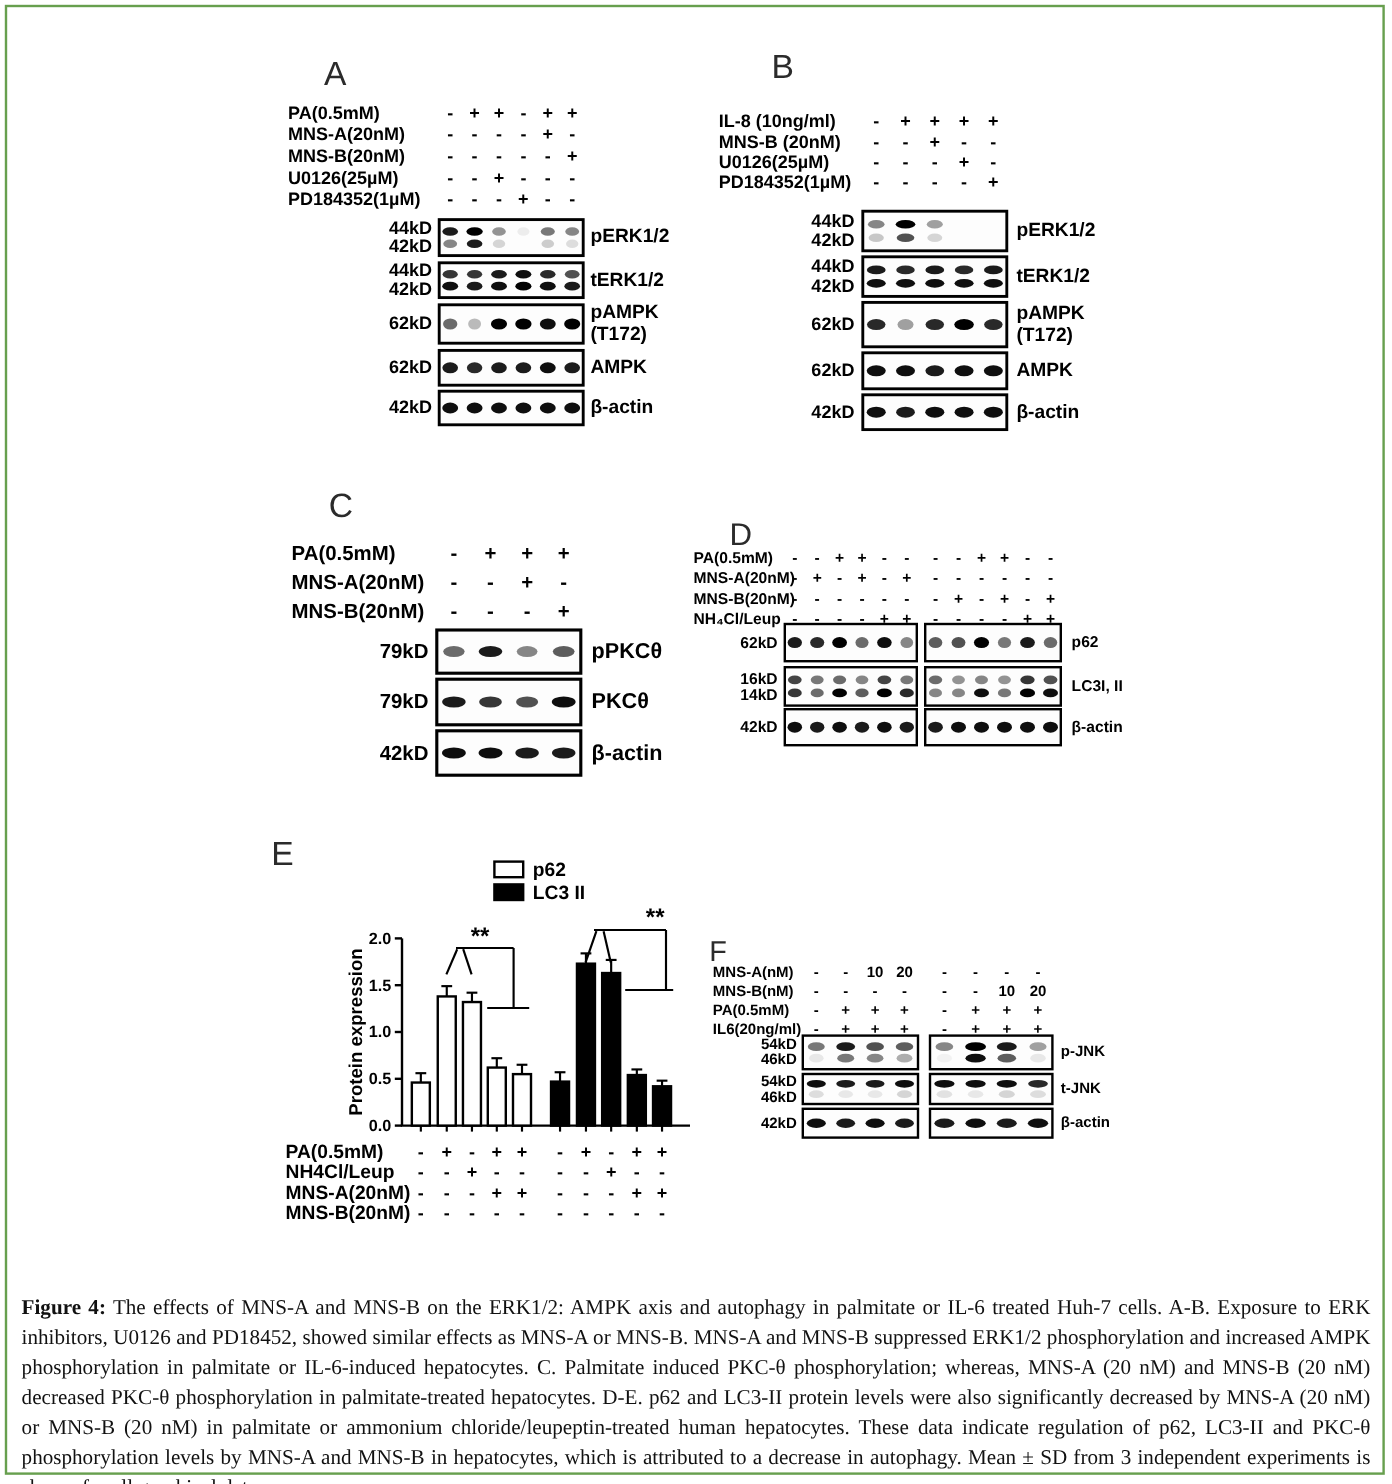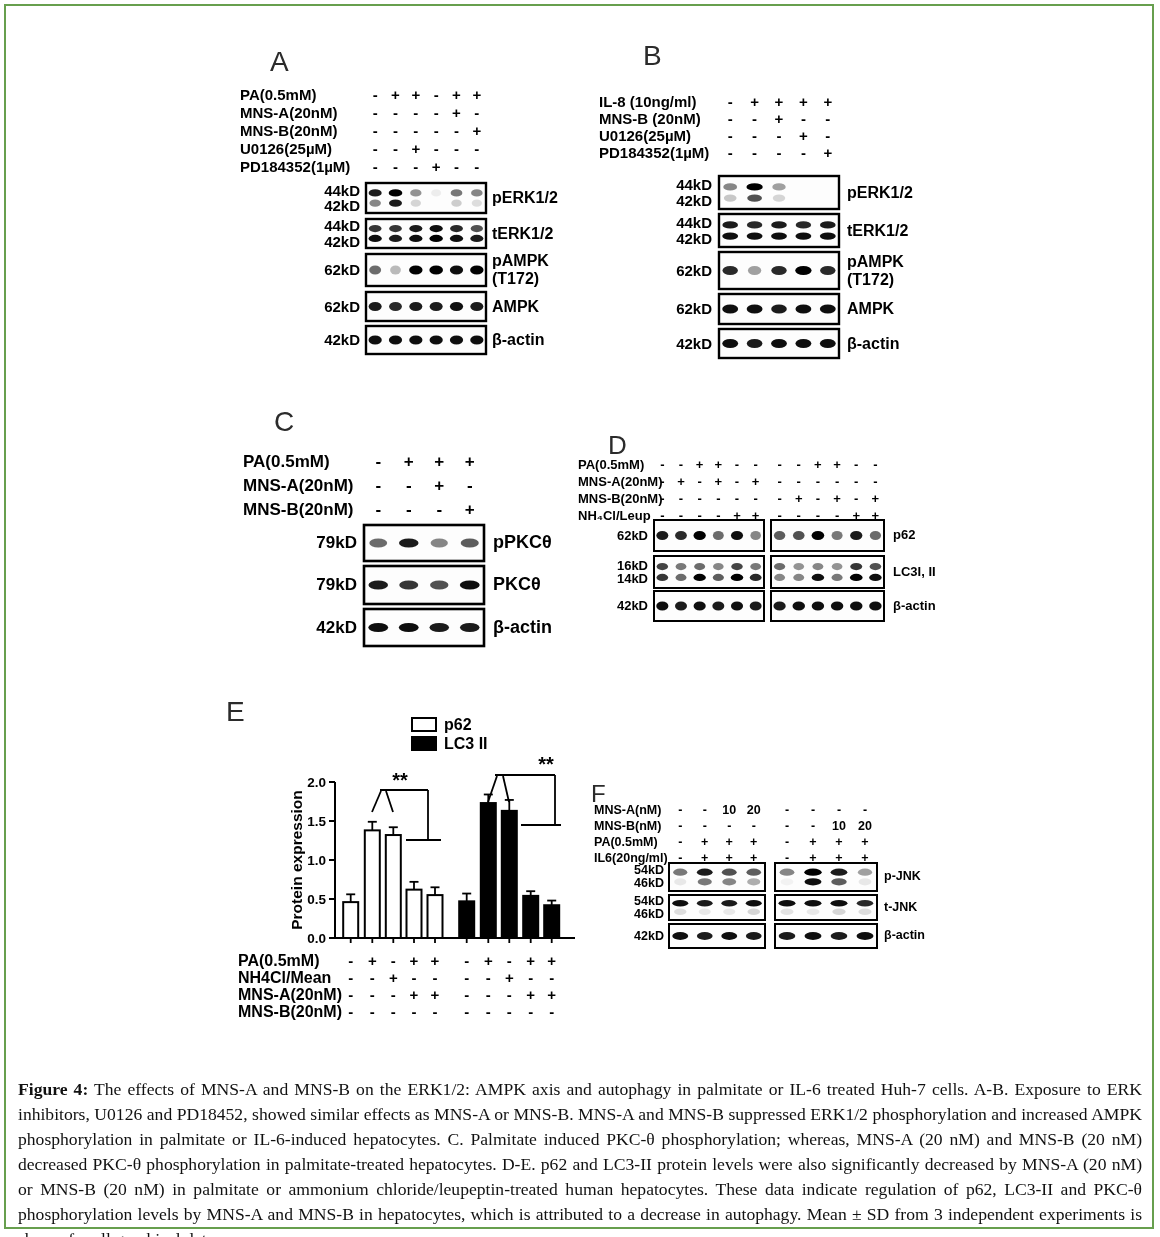--- a/index.html
+++ b/index.html
@@ -532,21 +532,21 @@
       <div class="sign" style="left: 340.7px; top: 952px; width: 20px; font-size: 15px;">-</div>
       <div class="sign" style="left: 362.3px; top: 952px; width: 20px; font-size: 15px;">+</div>
       <div class="sign" style="left: 383.3px; top: 952px; width: 20px; font-size: 15px;">-</div>
       <div class="sign" style="left: 404px; top: 952px; width: 20px; font-size: 15px;">+</div>
       <div class="sign" style="left: 425px; top: 952px; width: 20px; font-size: 15px;">+</div>
       <div class="sign" style="left: 456.7px; top: 952px; width: 20px; font-size: 15px;">-</div>
       <div class="sign" style="left: 478.3px; top: 952px; width: 20px; font-size: 15px;">+</div>
       <div class="sign" style="left: 499.3px; top: 952px; width: 20px; font-size: 15px;">-</div>
       <div class="sign" style="left: 520.7px; top: 952px; width: 20px; font-size: 15px;">+</div>
       <div class="sign" style="left: 541.7px; top: 952px; width: 20px; font-size: 15px;">+</div>
-      <div class="tlabel" style="left: 238px; top: 969px; font-size: 16px;">NH4Cl/Mean</div>
+      <div class="tlabel" style="left: 238px; top: 969px; font-size: 16px;">NH4Cl/Leup</div>
       <div class="sign" style="left: 340.7px; top: 969px; width: 20px; font-size: 15px;">-</div>
       <div class="sign" style="left: 362.3px; top: 969px; width: 20px; font-size: 15px;">-</div>
       <div class="sign" style="left: 383.3px; top: 969px; width: 20px; font-size: 15px;">+</div>
       <div class="sign" style="left: 404px; top: 969px; width: 20px; font-size: 15px;">-</div>
       <div class="sign" style="left: 425px; top: 969px; width: 20px; font-size: 15px;">-</div>
       <div class="sign" style="left: 456.7px; top: 969px; width: 20px; font-size: 15px;">-</div>
       <div class="sign" style="left: 478.3px; top: 969px; width: 20px; font-size: 15px;">-</div>
       <div class="sign" style="left: 499.3px; top: 969px; width: 20px; font-size: 15px;">+</div>
       <div class="sign" style="left: 520.7px; top: 969px; width: 20px; font-size: 15px;">-</div>
       <div class="sign" style="left: 541.7px; top: 969px; width: 20px; font-size: 15px;">-</div>

